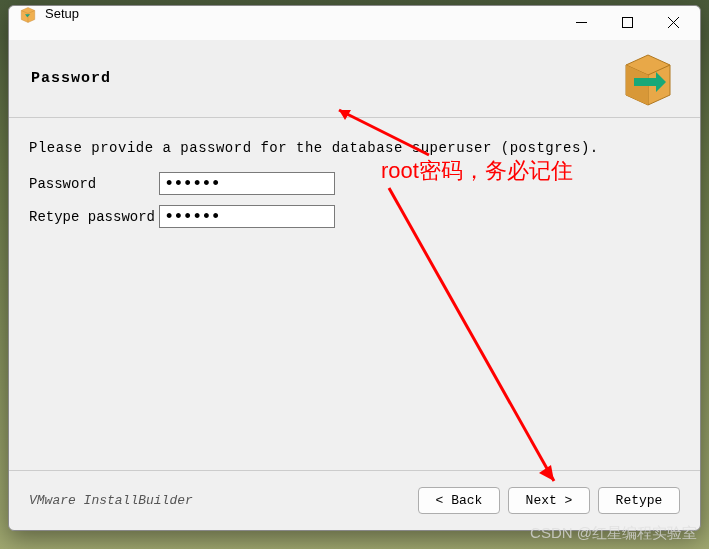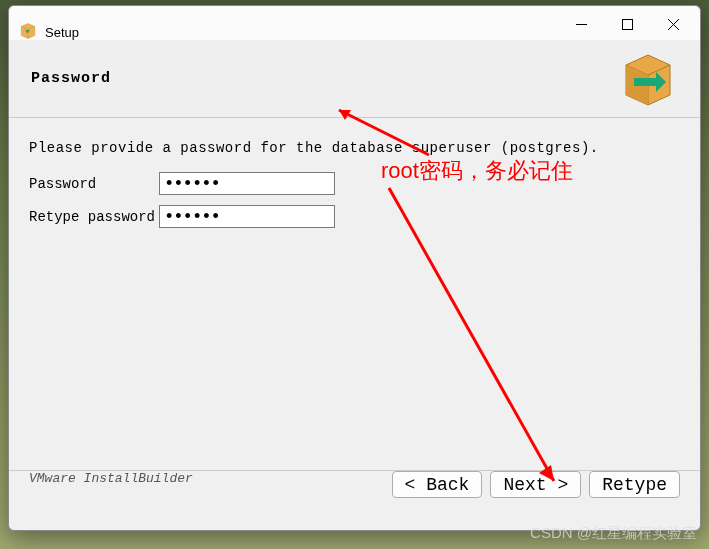--- a/index.html
+++ b/index.html
@@ -25,21 +25,21 @@
       border: 1px solid #888;
       border-radius: 6px;
       box-shadow: 0 8px 24px rgba(0,0,0,0.4);
       display: flex;
       flex-direction: column;
     }
     .titlebar {
       height: 34px;
       background: #fbfbfb;
       display: flex;
-      align-items: flex-end;
+      align-items: flex-start;
       padding: 0 4px 0 10px;
       border-radius: 6px 6px 0 0;
     }
     .title-icon {
       width: 18px;
       height: 18px;
       margin-right: 8px;
     }
     .title-text {
       font-size: 13px;
@@ -120,40 +120,40 @@
       top: 38px;
       margin-left: 44px;
     }
     .arrow-svg {
       position: absolute;
       pointer-events: none;
     }
     .footer {
       height: 60px;
       display: flex;
-      align-items: flex-start;
+      align-items: center;
       padding: 0 20px;
       border-top: 1px solid #ccc;
     }
     .footer-label {
       font-family: "Courier New", monospace;
       font-size: 13px;
       font-style: italic;
       color: #555;
       flex: 1;
     }
     .btn {
       min-width: 82px;
       height: 27px;
       margin-left: 8px;
       background: #fdfdfd;
       border: 1px solid #adadad;
       border-radius: 4px;
       font-family: "Courier New", monospace;
-      font-size: 18px;
+      font-size: 13px;
       cursor: pointer;
       padding: 0 12px;
     }
     .watermark {
       position: absolute;
       right: 12px;
       bottom: 6px;
       color: rgba(220,220,220,0.75);
       font-size: 15px;
       font-family: "Microsoft YaHei", sans-serif;

